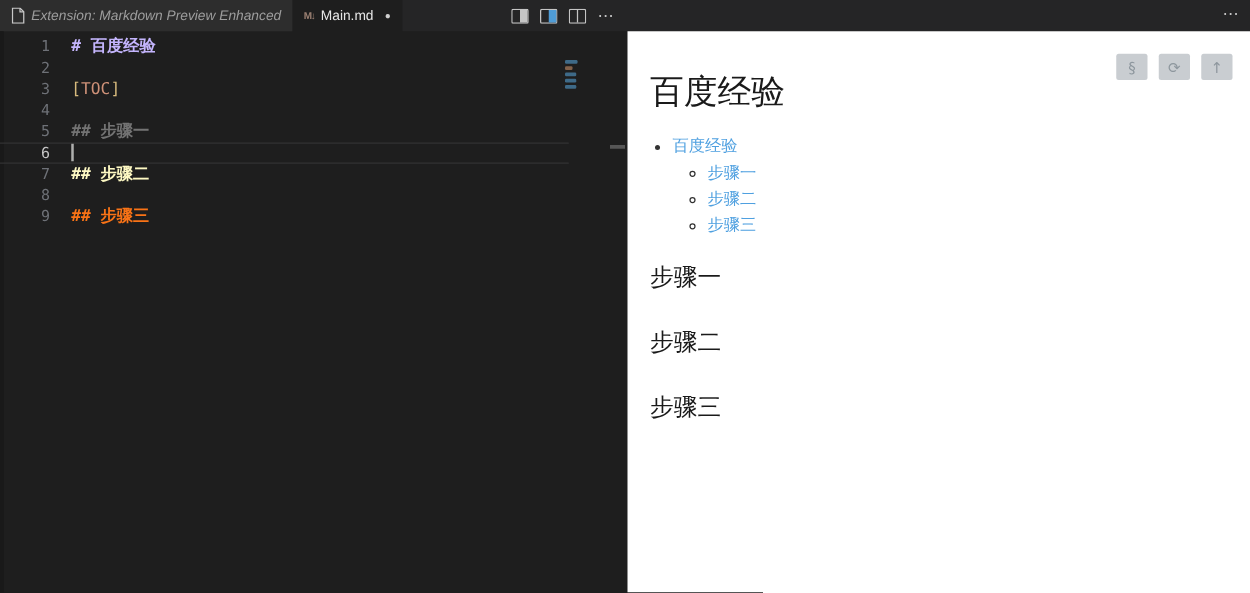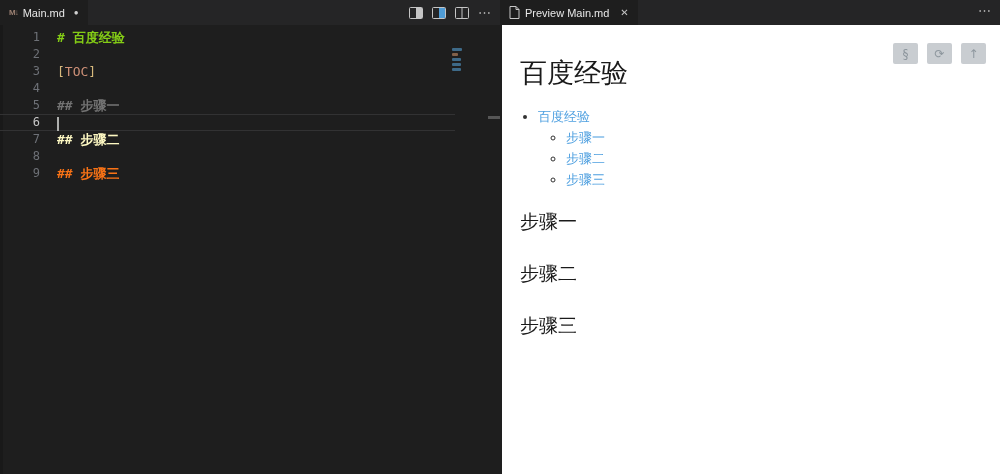--- a/index.html
+++ b/index.html
@@ -60,20 +60,29 @@
 
   svg { display:block; }
 </style>
 </head>
 <body>
 
 <div class="workbench">
 
   <div class="left-group">
     <div class="tab-bar">
+      <div class="tab inactive">
+        <span>
+          <svg width="11" height="13" viewBox="0 0 11 13">
+              <path d="M1 .5h6L10 3.5v9H1z" fill="none" stroke="#c8c8c8"></path>
+              <path d="M7 .5v3h3" fill="none" stroke="#c8c8c8"></path>
+            </svg>
+        </span>
+        <span>Extension: Markdown Preview Enhanced</span>
+      </div>
       <div class="tab active">
         <span class="md-chip">M↓</span>
         <span>Main.md</span>
         <span class="dot">●</span>
       </div>
       <div class="editor-actions">
         <span class="action-icon">
           <svg width="14" height="12" viewBox="0 0 14 12">
               <rect x="0.5" y="0.5" width="13" height="11" rx="1" fill="none" stroke="#c5c5c5"></rect>
               <rect x="7" y="1" width="6" height="10" fill="#c5c5c5"></rect>
@@ -93,21 +102,21 @@
         </span>
         <span class="more-dots">⋯</span>
       </div>
     </div>
 
     <div class="editor-body">
       <div class="left-sliver"></div>
       <div class="code-rows">
           <div class="code-row">
             <span class="gutter">1</span>
-            <span class="code"><span class="tok-b" style="color: #84cc16;"># 百度经验</span></span>
+            <span class="code"><span class="tok-b" style="color: #c4b5fd;"># 百度经验</span></span>
           </div>
           <div class="code-row">
             <span class="gutter">2</span>
             <span class="code"></span>
           </div>
           <div class="code-row">
             <span class="gutter">3</span>
             <span class="code"><span style="color: rgb(215, 186, 125);">[</span><span style="color: rgb(206, 145, 120);">TOC</span><span style="color: rgb(215, 186, 125);">]</span></span>
           </div>
           <div class="code-row">
@@ -141,30 +150,20 @@
           <div class="mm-dash" style="width: 9px; background: rgb(62, 106, 136);"></div>
           <div class="mm-dash" style="width: 9px; background: rgb(62, 106, 136);"></div>
           <div class="mm-dash" style="width: 9px; background: rgb(62, 106, 136);"></div>
         </div>
       <div class="overview-mark"></div>
     </div>
   </div>
 
   <div class="right-group">
     <div class="tab-bar">
-      <div class="tab active">
-        <span>
-          <svg width="11" height="13" viewBox="0 0 11 13">
-              <path d="M1 .5h6L10 3.5v9H1z" fill="none" stroke="#c8c8c8"></path>
-              <path d="M7 .5v3h3" fill="none" stroke="#c8c8c8"></path>
-            </svg>
-        </span>
-        <span>Preview Main.md</span>
-        <span class="close-x">✕</span>
-      </div>
       <span class="more-dots right-more">⋯</span>
     </div>
 
     <div class="preview-pane">
       <div class="preview-toolbar">
           <button class="pv-btn">§</button>
           <button class="pv-btn">⟳</button>
           <button class="pv-btn">↑</button>
         </div>
       <h1 class="pv-h1">百度经验</h1>

